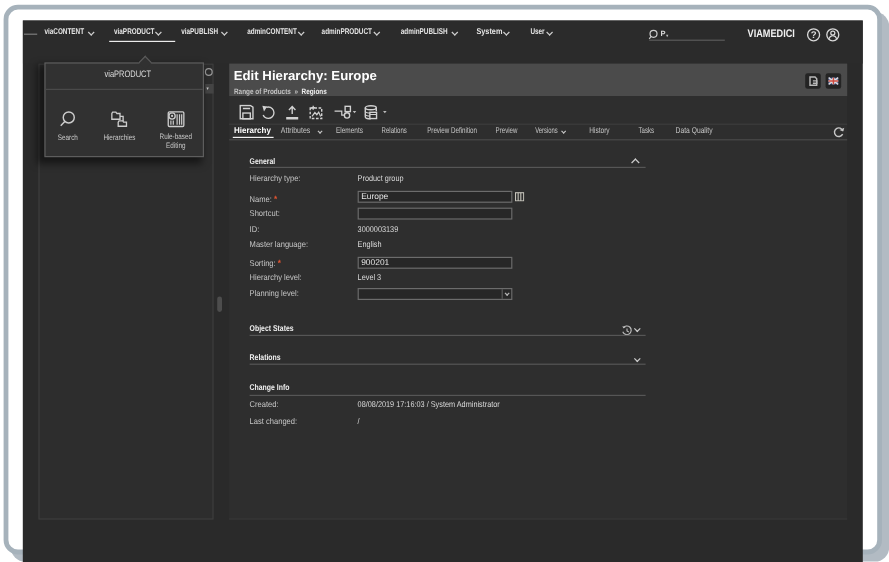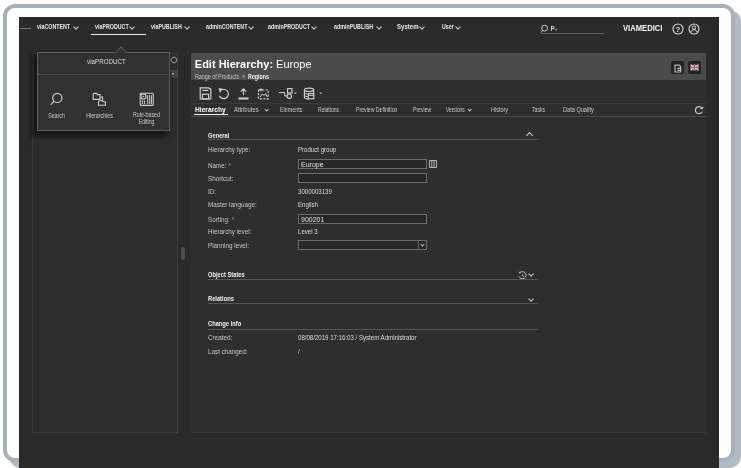--- a/index.html
+++ b/index.html
@@ -102,21 +102,21 @@
     <line x1="5.4" y1="8.5" x2="5.4" y2="12" stroke="#cdcdcd" stroke-width="1"></line>
     <circle cx="4.4" cy="4.6" r="2.6" fill="#313131" stroke="#cdcdcd" stroke-width="1.1"></circle>
     <circle cx="4.4" cy="4.6" r="0.9" fill="#cdcdcd"></circle>
   </svg>
   <div class="abs" style="left:-1px; top:95.3px; width:77px; text-align:center; font-size:6.6px; color:#c9c9c9; transform:scaleX(0.8);">Search</div>
   <div class="abs" style="left:42px; top:95.3px; width:77px; text-align:center; font-size:6.6px; color:#c9c9c9; transform:scaleX(0.8);">Hierarchies</div>
   <div class="abs" style="left:88.5px; top:95.3px; width:77px; text-align:center; font-size:6.6px; color:#c9c9c9; line-height:6.6px; transform:scaleX(0.8);">Rule-based<br>Editing</div>
 
   <div class="abs" style="left:172px; top:35.6px; width:515px; height:380.8px; background:#2e2e2e; border-bottom:1px solid #383838;"></div>
 
-  <div class="abs" style="left:172px; top:35.6px; width:515px; height:27.4px; background:#4b4b4b;">
+  <div class="abs" style="left:172px; top:35.6px; width:515px; height:27.4px; background:#4b4b4b;font-weight:bold;">
     <div class="abs" style="left:3.8px; top:5px; font-size:11px; color:#ffffff; white-space:nowrap;"><b>Edit Hierarchy:</b> Europe</div>
     <div class="abs" style="left:3.8px; top:20.1px; font-size:6.5px; color:#c3c3c3; white-space:nowrap; transform:scaleX(0.82); transform-origin:left;">Range of Products&nbsp;&nbsp;»&nbsp;&nbsp;<b style="color:#efefef;">Regions</b></div>
     <div class="abs" style="left:479.5px; top:8.4px; width:13px; height:13px; background:#242424; border-radius:2px;">
       <svg width="13" height="13" viewBox="0 0 13 13">
         <path d="M4 3.2 L8.2 3.2 L9.6 4.6 L9.6 10 L4 10 Z" fill="none" stroke="#b9b9b9" stroke-width="1.2"></path>
         <path d="M6.4 6.4 L9.6 6.4 L9.6 8.4 L6.4 8.4" fill="none" stroke="#b9b9b9" stroke-width="1.2"></path>
       </svg>
     </div>
     <div class="abs" style="left:496.5px; top:8.4px; width:13px; height:13px; background:#242424; border-radius:2px;">
       <svg width="13" height="13" viewBox="0 0 13 13" style="position:absolute;left:0;top:0;">

